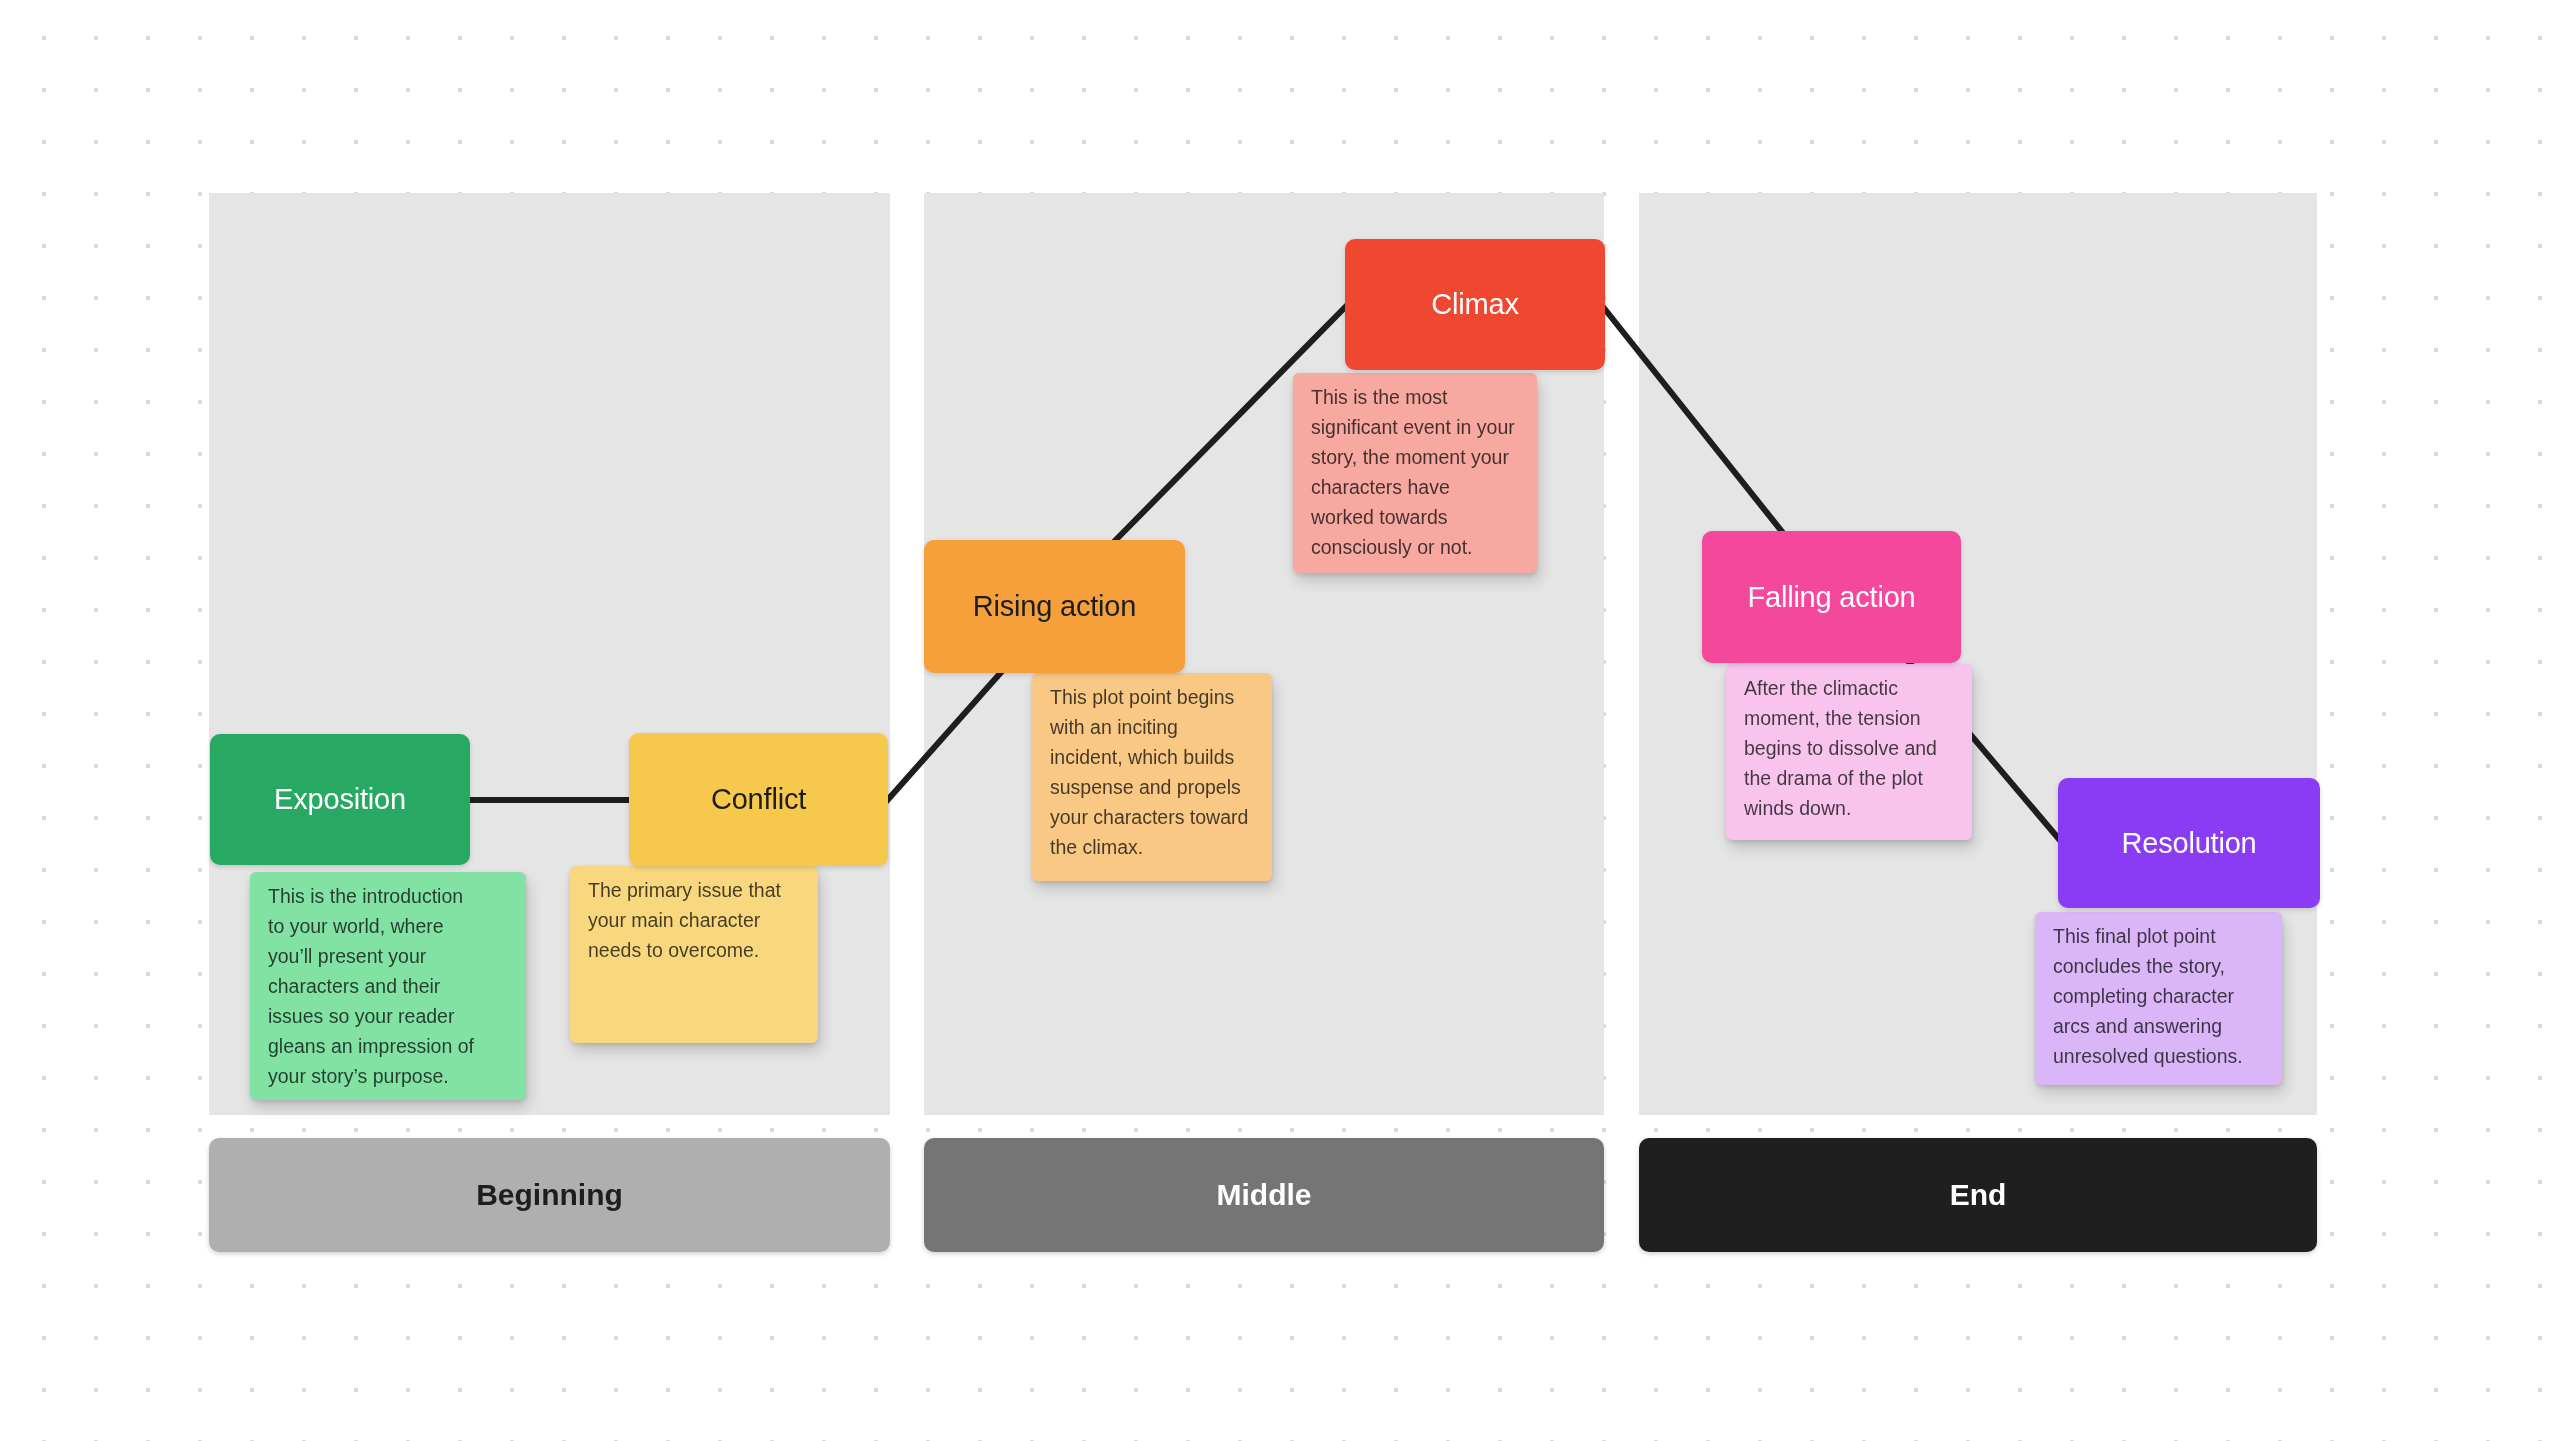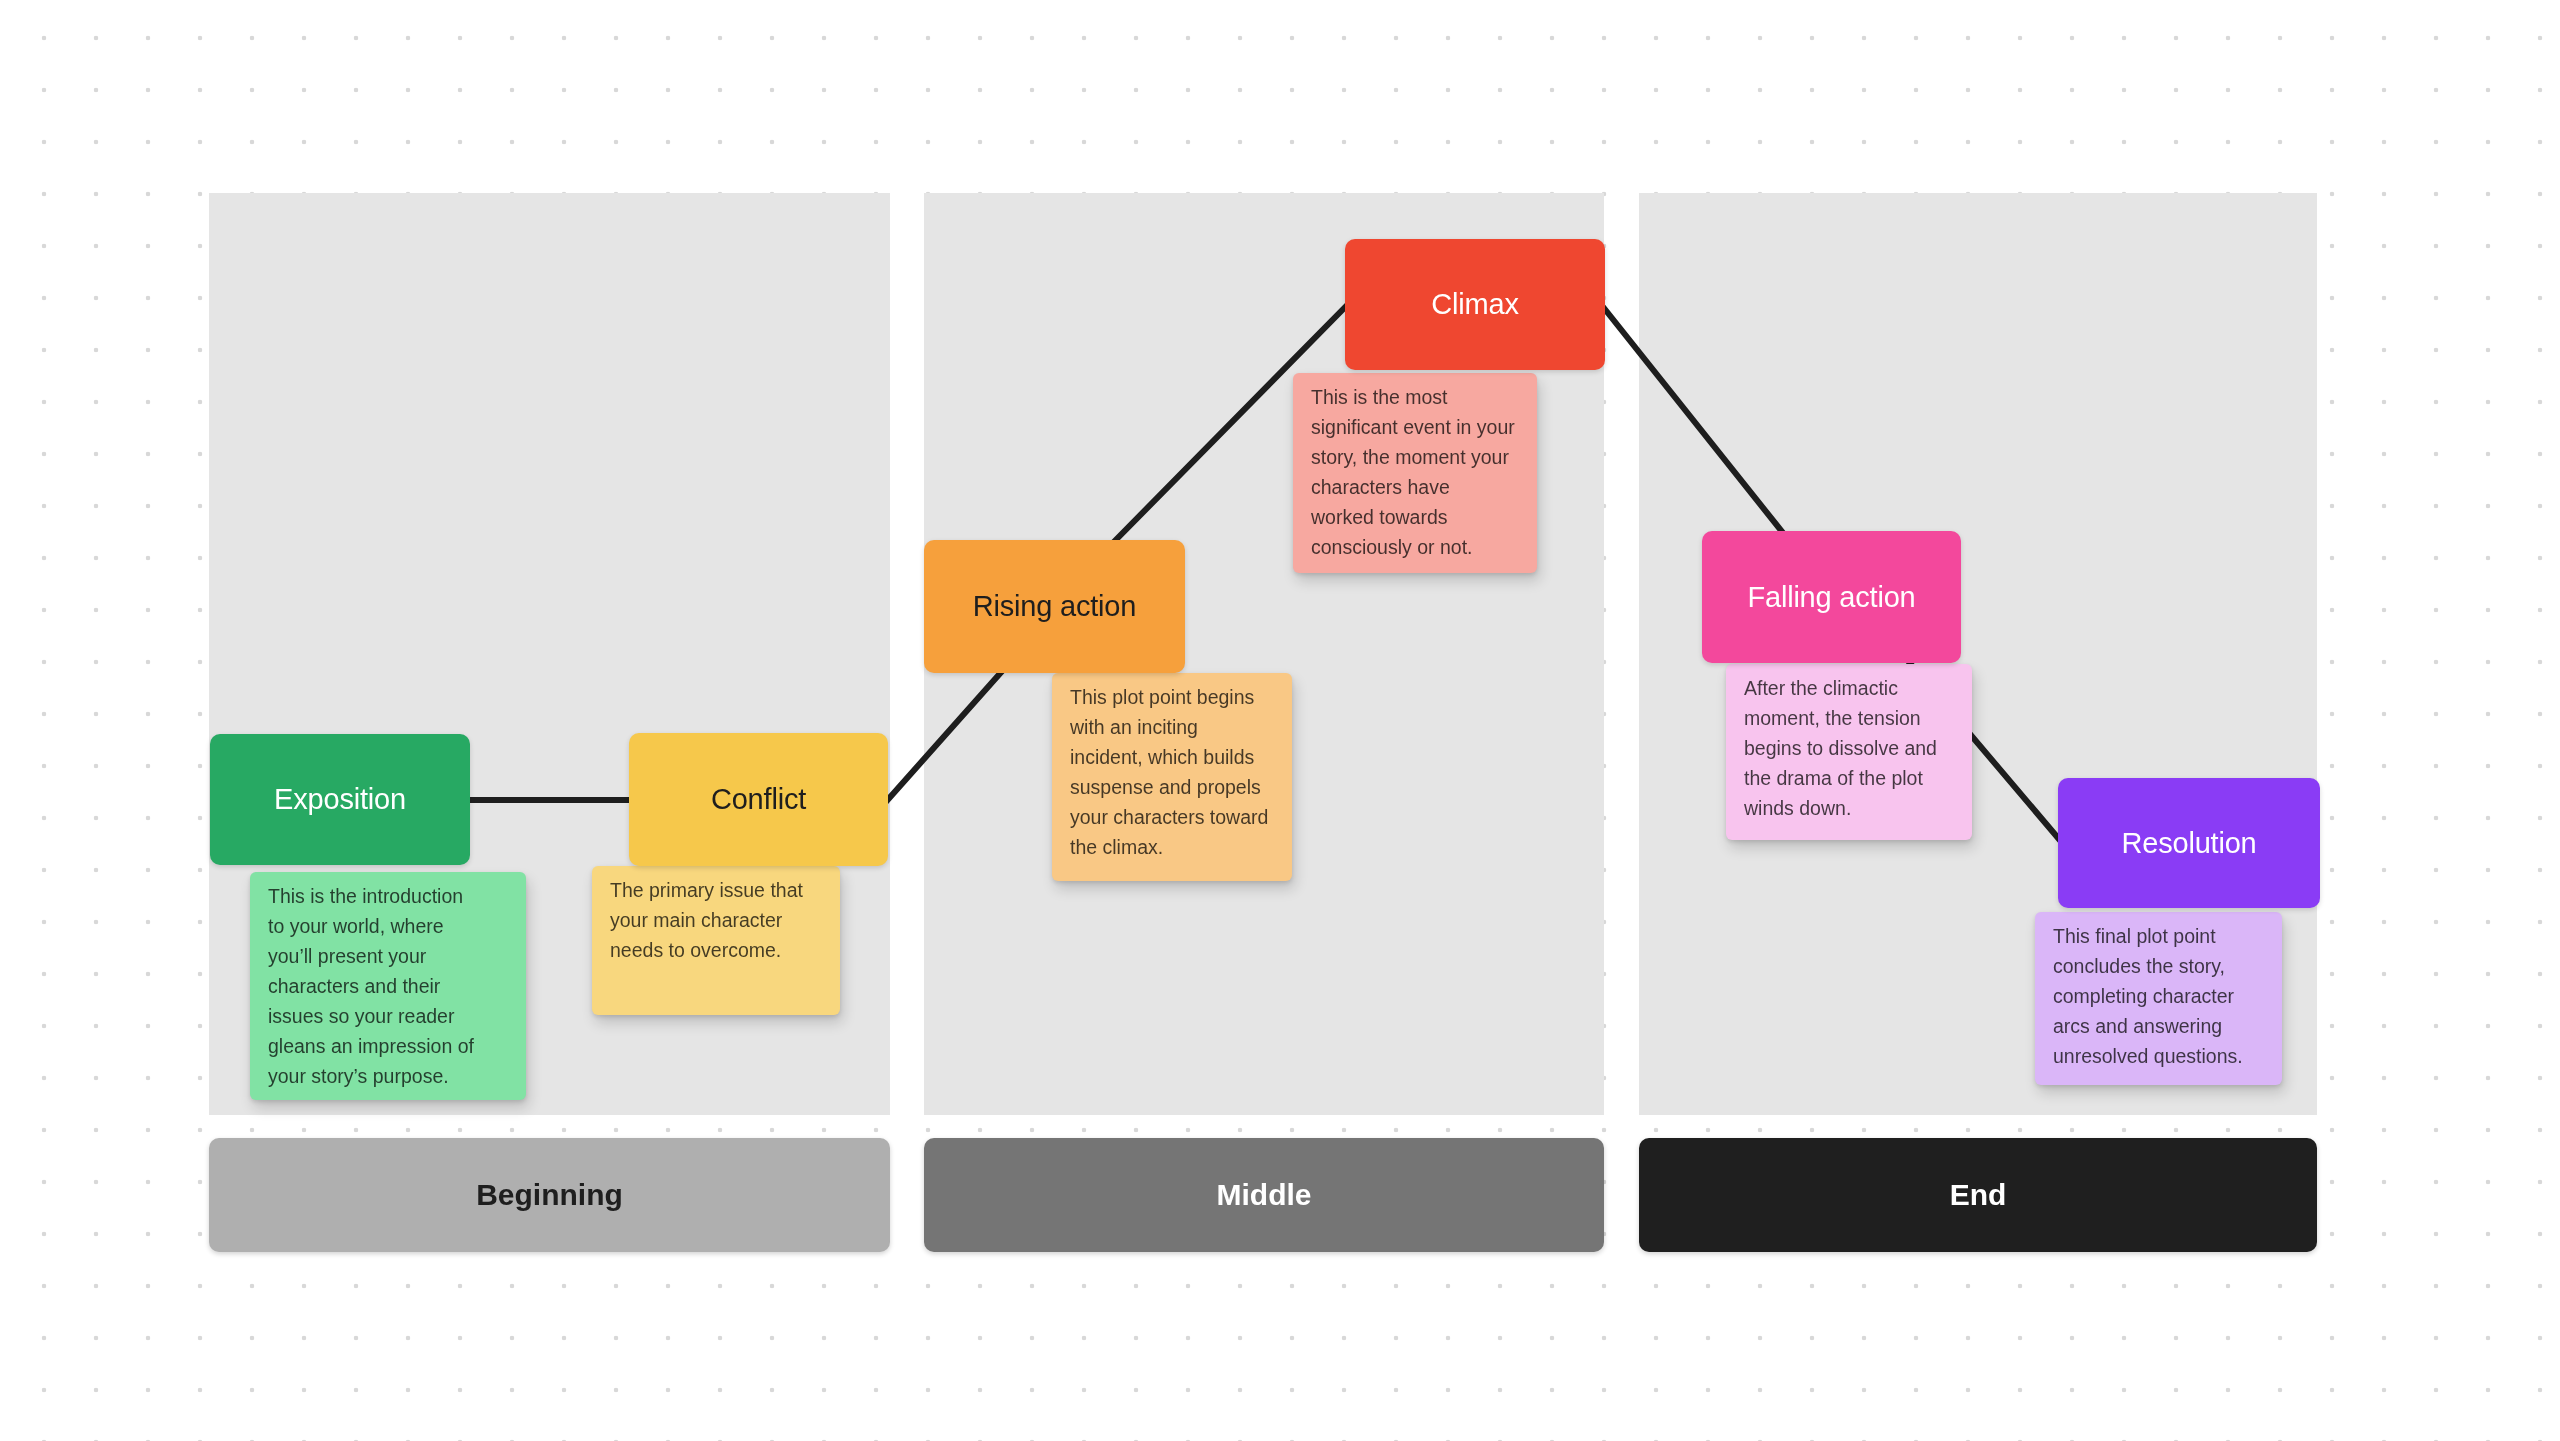--- a/index.html
+++ b/index.html
@@ -73,22 +73,22 @@
     overflow: hidden;
   }
   .sticky-note .note-text {
     font-size: 19.5px;
     line-height: 30px;
     font-weight: 500;
     color: rgba(0,0,0,0.72);
     white-space: pre-line;
   }
   .note-exposition { left: 250px;  top: 872px; width: 276px; height: 228px; }
-  .note-conflict   { left: 592px;  top: 866px; width: 248px; height: 149px; }
-  .note-rising     { left: 1032px; top: 673px; width: 240px; height: 208px; margin-left: 20px; }
+  .note-conflict   { left: 570px;  top: 866px; width: 248px; height: 177px; }
+  .note-rising     { left: 1032px; top: 673px; width: 240px; height: 208px; }
   .note-climax     { left: 1293px; top: 373px; width: 244px; height: 200px; }
   .note-falling    { left: 1726px; top: 664px; width: 246px; height: 176px; }
   .note-resolution { left: 2035px; top: 912px; width: 247px; height: 173px; }
 
   .section-bar {
     position: absolute;
     top: 1138px;
     height: 114px;
     z-index: 3;
     border-radius: 10px;

